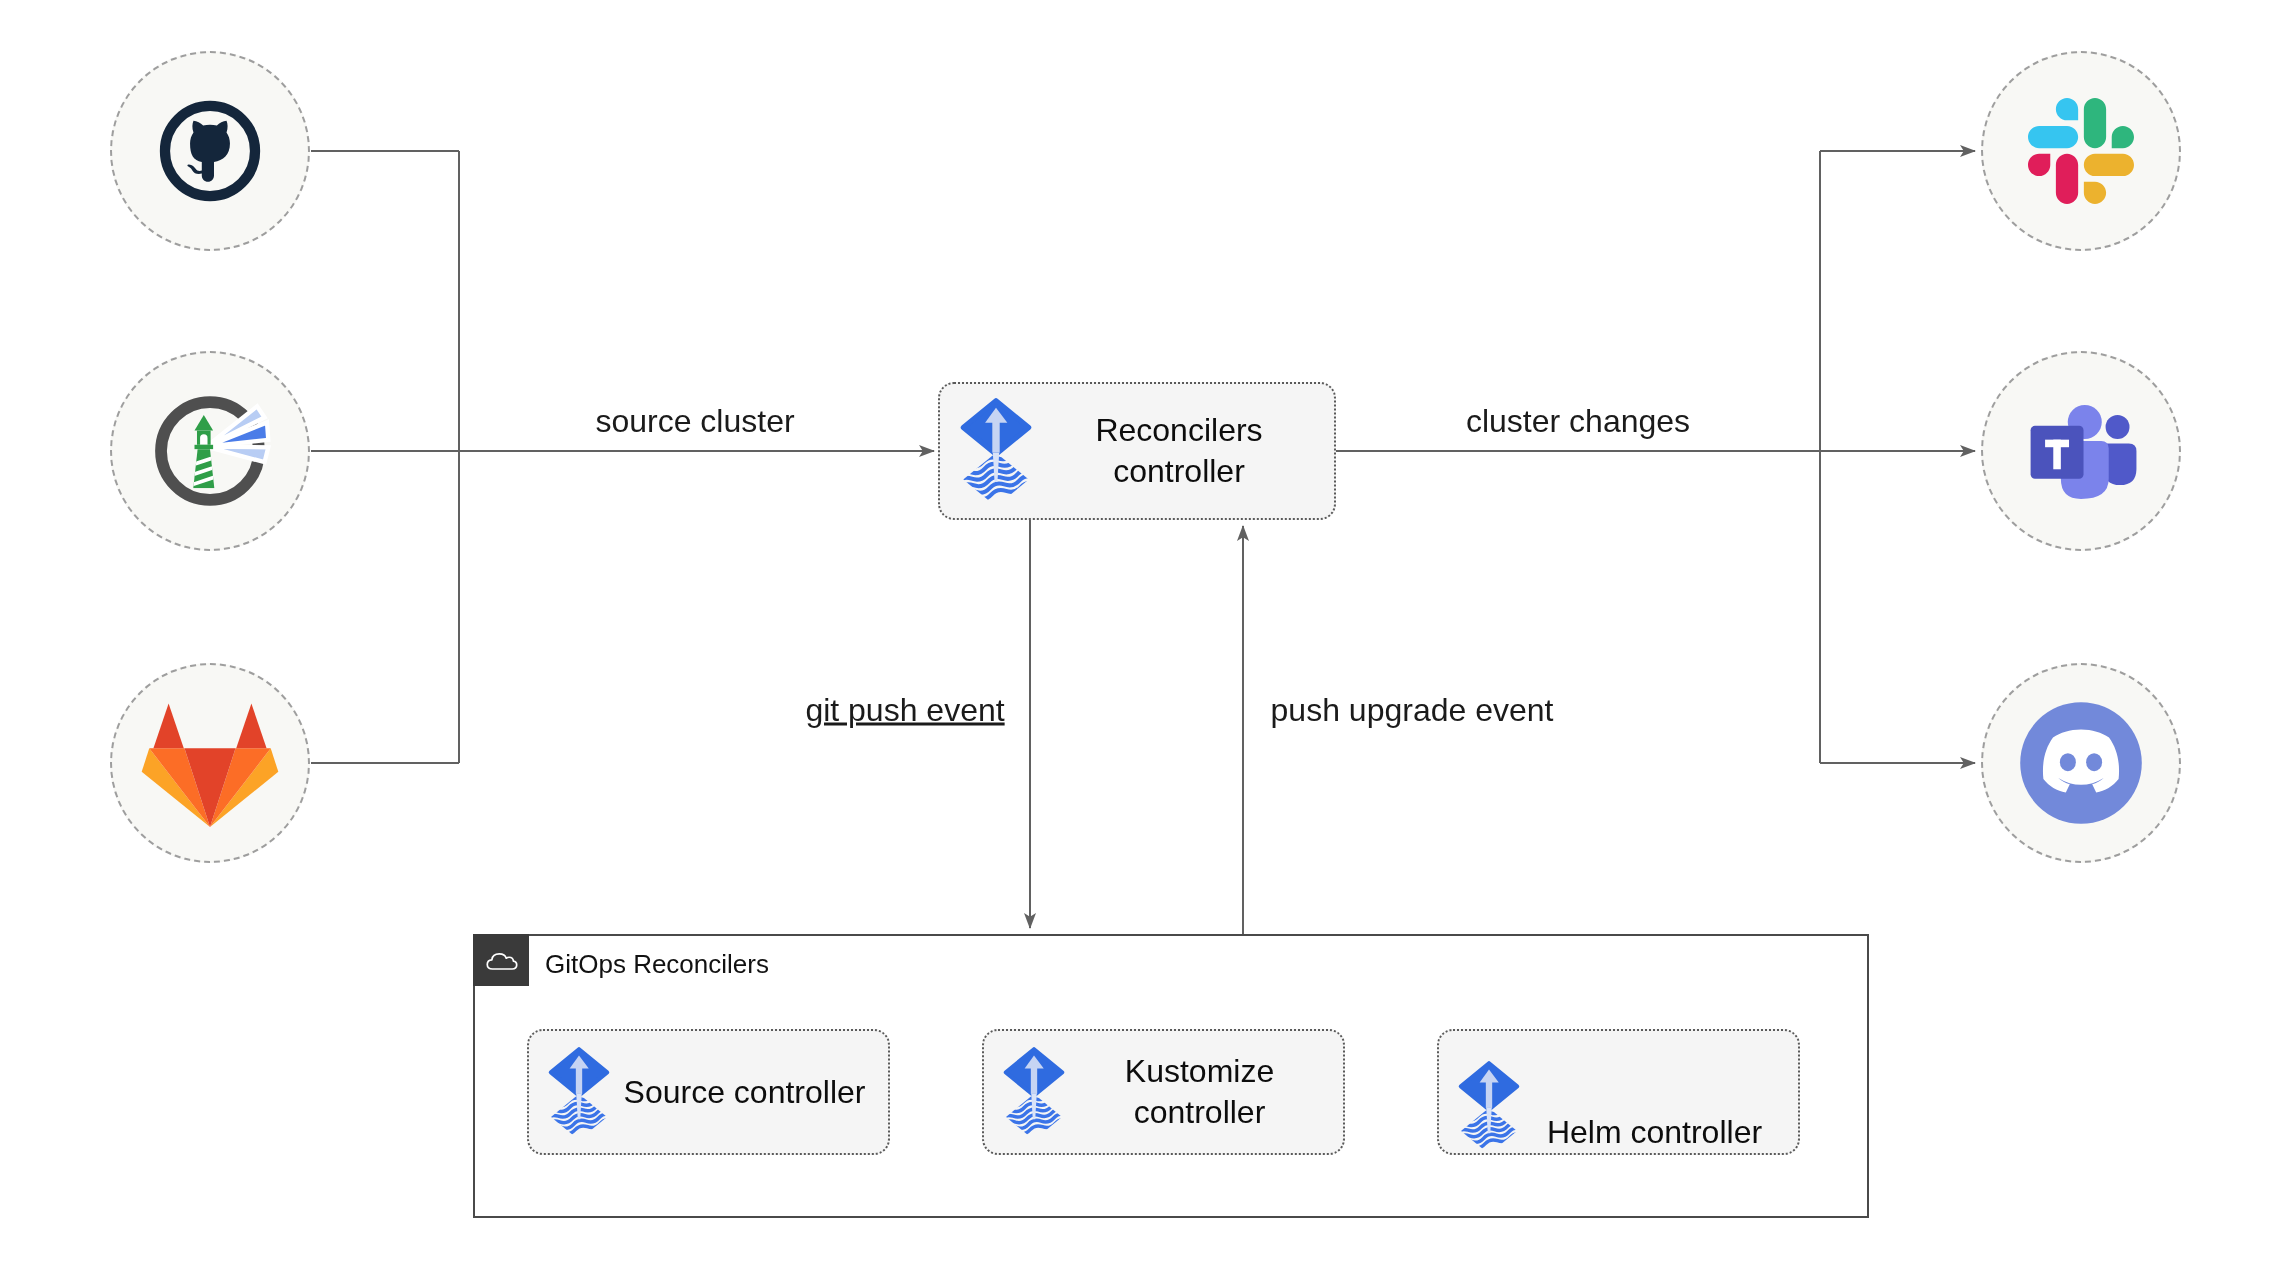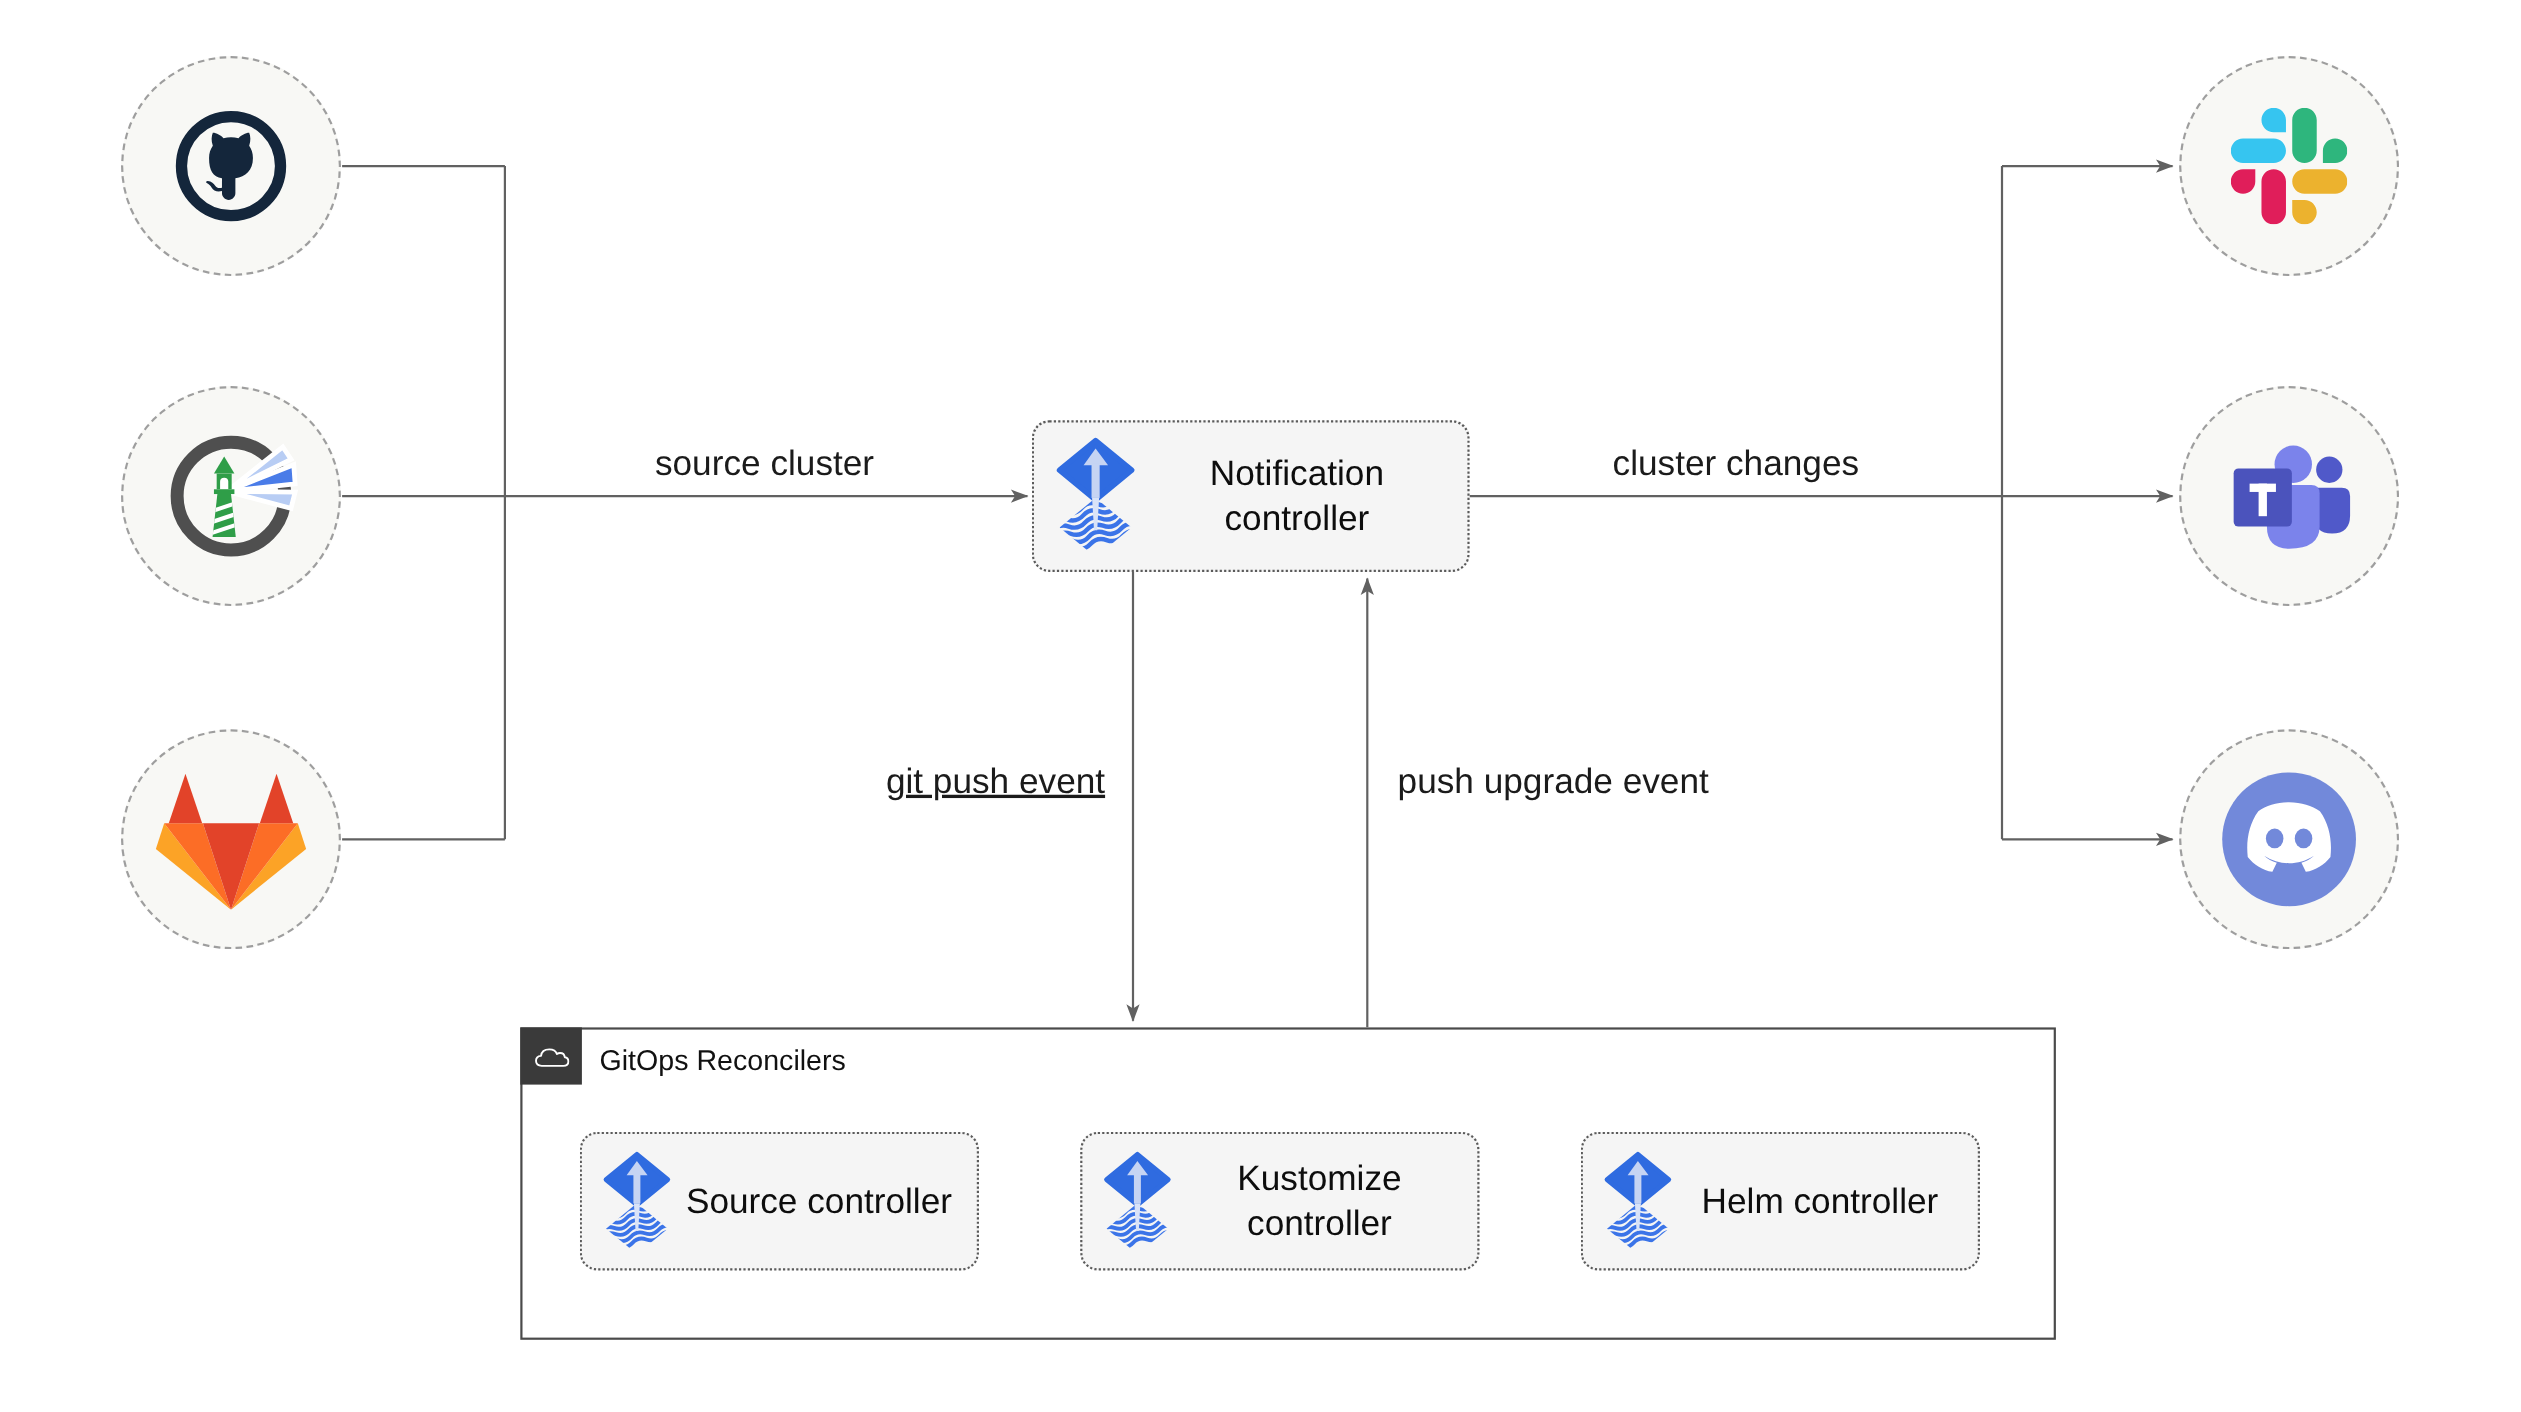--- a/index.html
+++ b/index.html
@@ -37,21 +37,21 @@
     position:absolute; left:-2px; top:-2px; width:56px; height:52px;
     background:#3a3a3a; display:flex; align-items:center; justify-content:center;
   }
   .group-title {
     position:absolute; left:70px; top:13px; font-size:26px; color:#111111;
     white-space:nowrap;
   }
   .node-inner { top:93px; width:363px; height:126px; }
   .node-source    { left:52px;  }
   .node-kustomize { left:507px; }
-  .node-helm      { left:962px; }
+  .node-helm      { left:962px;align-items:flex-end; }
 
   
   .edge-label {
     position:absolute; transform:translate(-50%,-50%);
     font-size:32px; color:#1b1b1b; white-space:nowrap; background:#ffffff;
     padding:0 4px;
   }
   .hidden-defs { position:absolute; width:0; height:0; overflow:hidden; }
 </style>
 </head>
@@ -206,21 +206,21 @@
   <div class="endpoint" style="left:1981px; top:663px;">
     <svg width="160" height="160">
         <use href="#discord"></use>
       </svg>
   </div>
 
   <div class="node node-notification">
     <svg width="84" height="108">
         <use href="#flux"></use>
       </svg>
-    <div class="node-label">Notification controller</div>
+    <div class="node-label">Reconcilers controller</div>
   </div>
 
   <div class="edge-label" style="left:695px;  top:421px;">source cluster</div>
   <div class="edge-label" style="left:1578px; top:421px;">cluster changes</div>
   <div class="edge-label" style="left:905px;  top:710px;text-decoration:underline;">git push event</div>
   <div class="edge-label" style="left:1412px; top:710px;">push upgrade event</div>
 
   <div class="group">
     <div class="group-header">
       <svg width="34" height="27">

